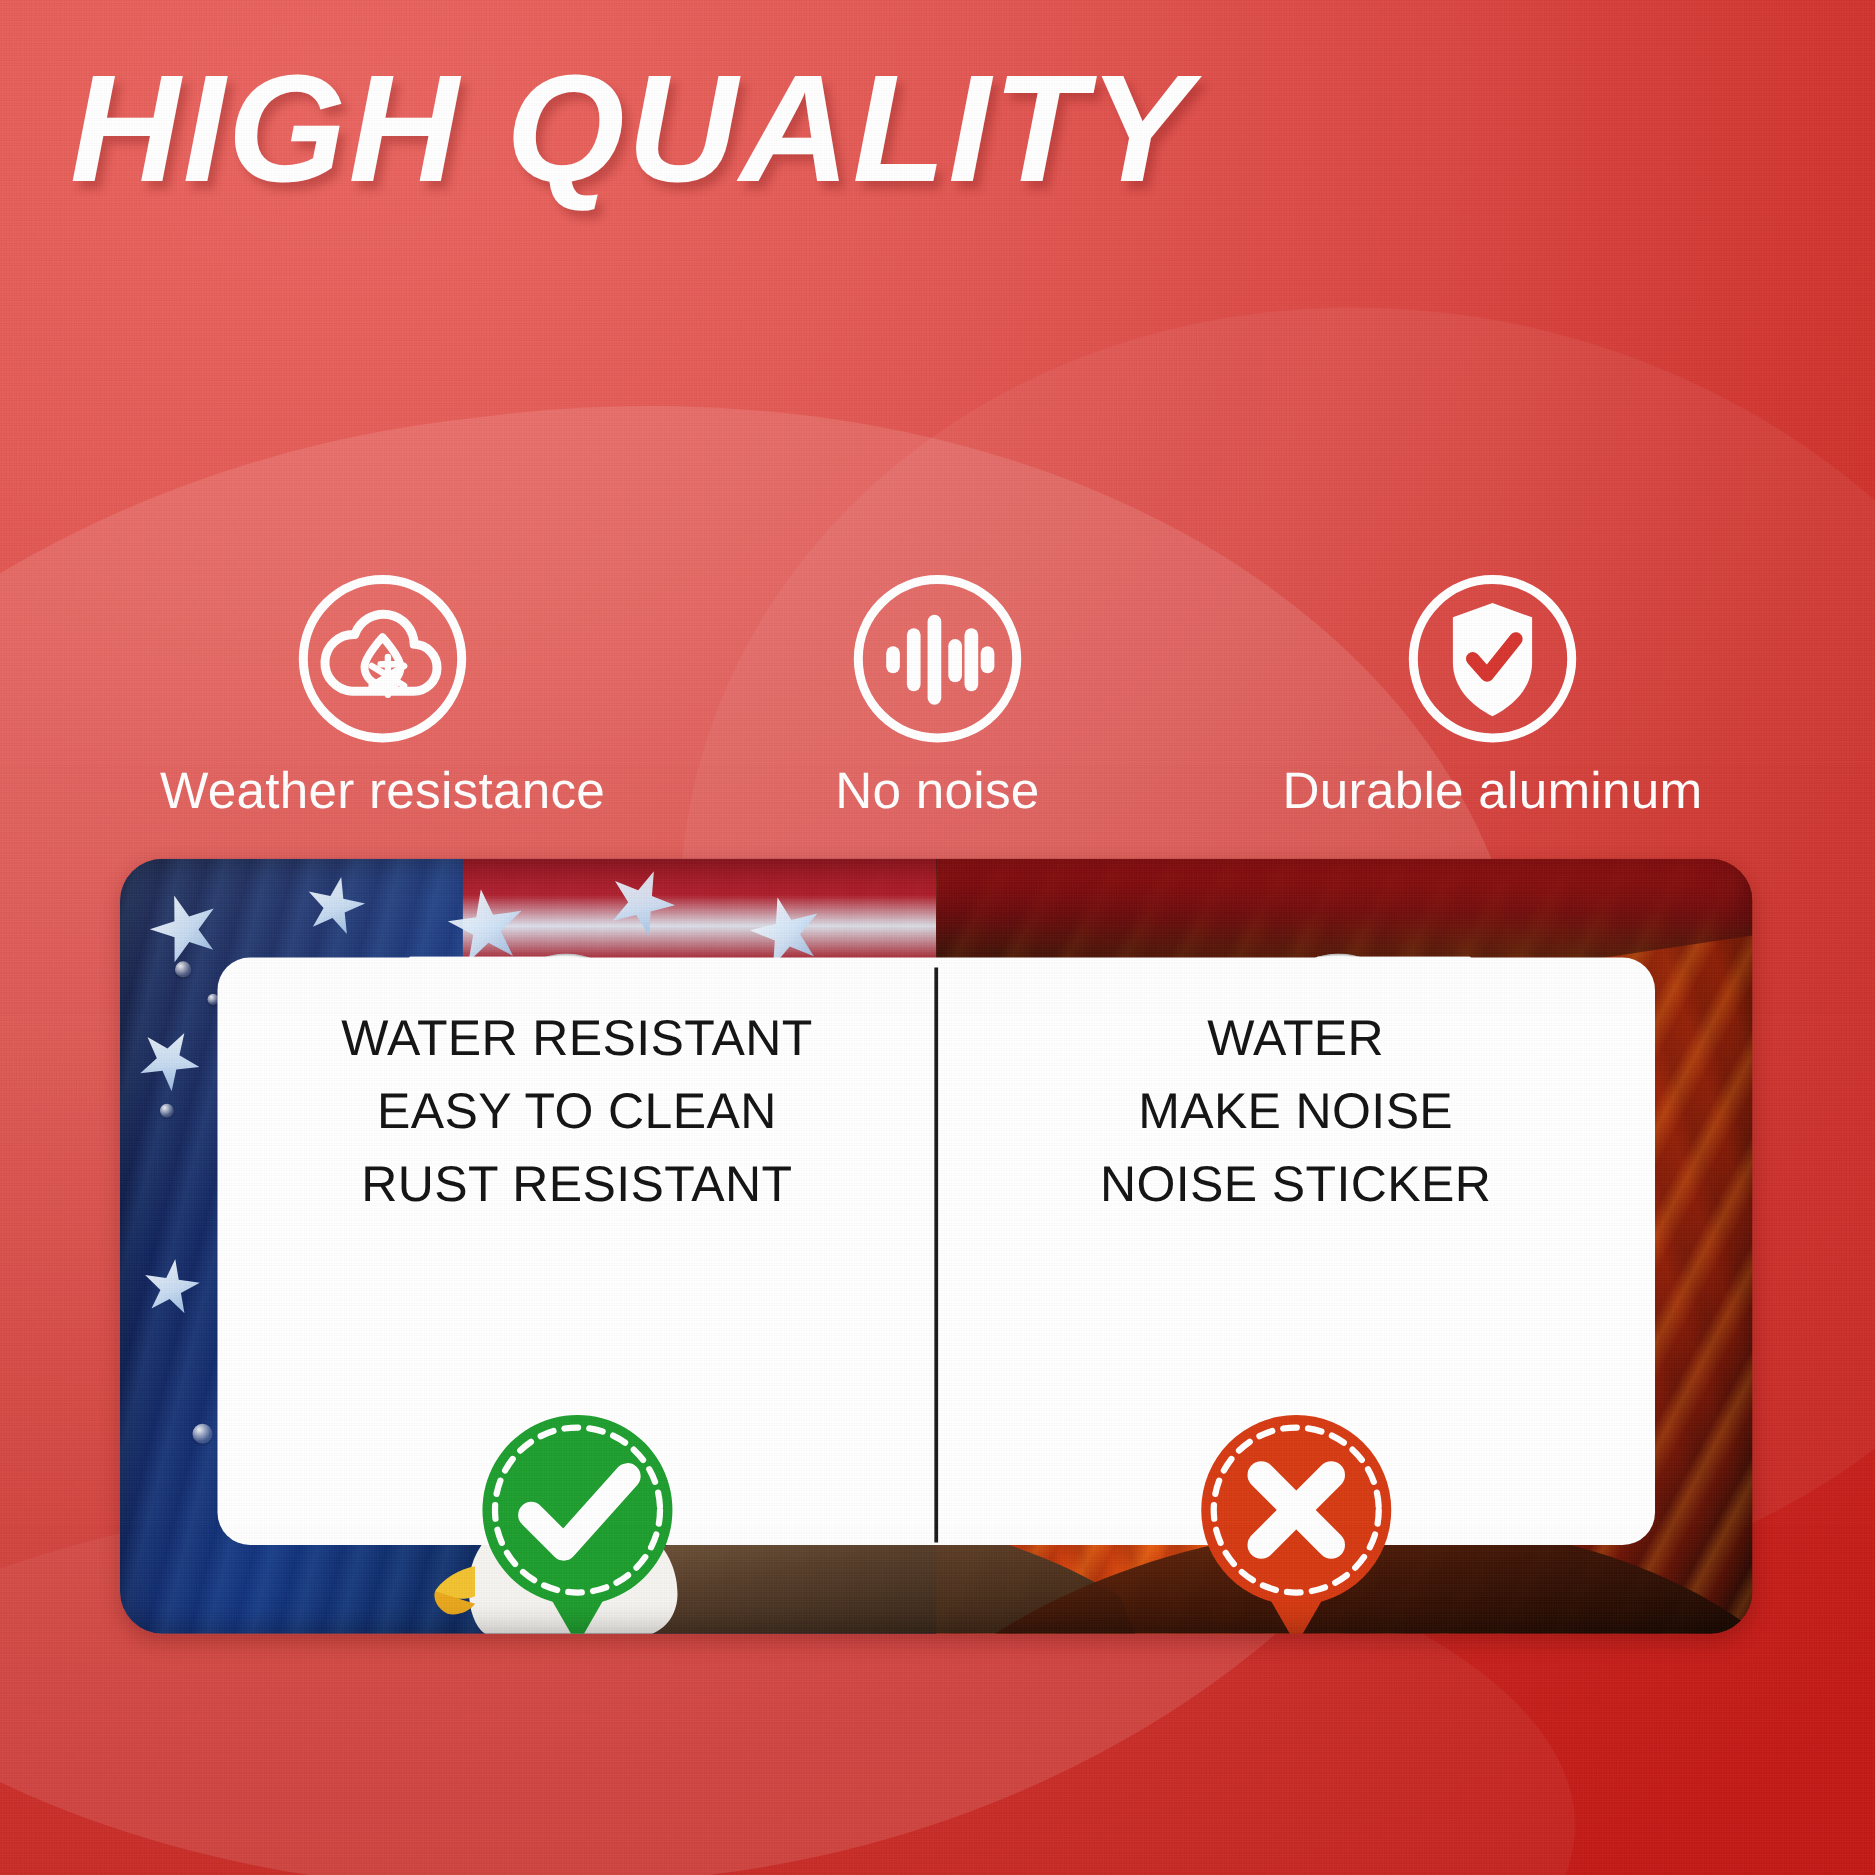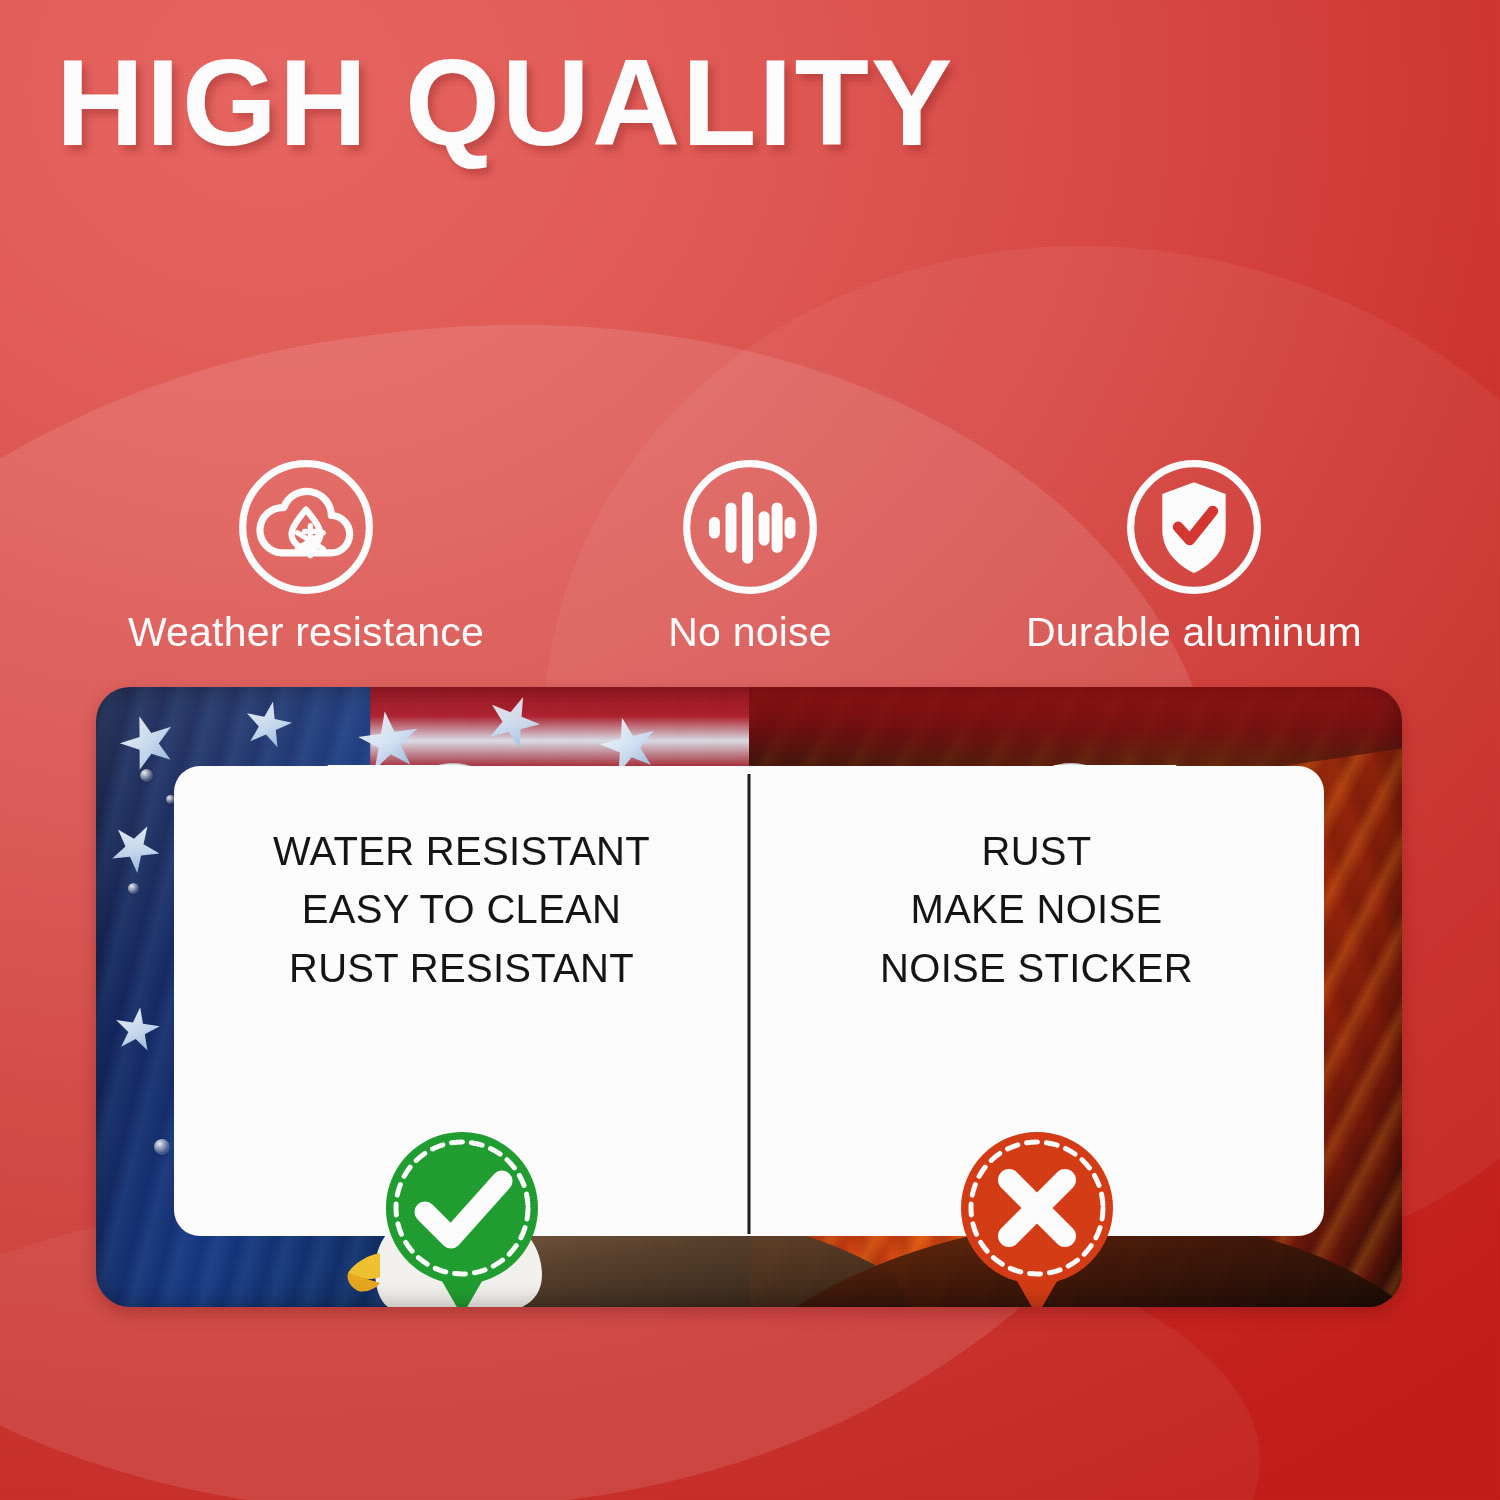--- a/index.html
+++ b/index.html
@@ -80,20 +80,21 @@
     top: 42px;
     z-index: 10;
     font-size: 122px;
     line-height: 1.0;
     font-weight: 700;
     color: #ffffff;
     letter-spacing: 2px;
     font-family: "Liberation Sans", sans-serif;
     text-shadow: 5px 6px 7px rgba(120,20,20,0.30);
     white-space: nowrap;
+    font-style: italic;
   }
 
   .subbar {
     position: absolute;
     left: 50px;
     top: 222px;
     z-index: 10;
     background: #ffffff;
     padding: 17px 30px 17px 34px;
     box-shadow: 2px 3px 6px rgba(120,20,20,0.18);
@@ -300,21 +301,21 @@
   }
   .panel-notch-l { left: 120px;  clip-path: polygon(0 100%, 18% 0, 82% 0, 100% 100%); }
   .panel-notch-r { left: 846px;  clip-path: polygon(0 100%, 18% 0, 82% 0, 100% 100%); }
 
   .panel-half {
     position: relative;
     flex: 1 1 50%;
     display: flex;
     flex-direction: column;
     align-items: center;
-    padding-top: 56px;
+    padding-top: 36px;
     box-sizing: border-box;
   }
   .divider {
     position: absolute;
     left: 50%;
     top: 8px;
     width: 3px;
     height: 460px;
     background: #1a1a1a;
     transform: translateX(-50%);
@@ -486,21 +487,21 @@
 
         <svg class="pin" viewBox="0 0 168 196">
           <path d="M84 8 a76 76 0 1 1 -0.1 0 Z M84 8 Z" fill="#1E9E2E"></path>
           <path d="M61 152 L84 192 L107 152 Z" fill="#1E9E2E"></path>
           <circle cx="84" cy="84" r="66" fill="none" stroke="#ffffff" stroke-width="5" stroke-dasharray="11 9" stroke-linecap="round"></circle>
           <path d="M47 88 L73 114 L124 57" fill="none" stroke="#ffffff" stroke-width="21" stroke-linecap="round" stroke-linejoin="round"></path>
         </svg>
       </div>
 
       <div class="panel-half">
-        <div class="bullet">RUST</div>
+        <div class="bullet">WATER</div>
         <div class="bullet">MAKE NOISE</div>
         <div class="bullet">NOISE STICKER</div>
 
         <svg class="pin" viewBox="0 0 168 196">
           <circle cx="84" cy="84" r="76" fill="#D63A12"></circle>
           <path d="M61 152 L84 192 L107 152 Z" fill="#D63A12"></path>
           <circle cx="84" cy="84" r="66" fill="none" stroke="#ffffff" stroke-width="5" stroke-dasharray="11 9" stroke-linecap="round"></circle>
           <g stroke="#ffffff" stroke-width="22" stroke-linecap="round">
             <line x1="56" y1="56" x2="112" y2="112"></line>
             <line x1="112" y1="56" x2="56" y2="112"></line>

